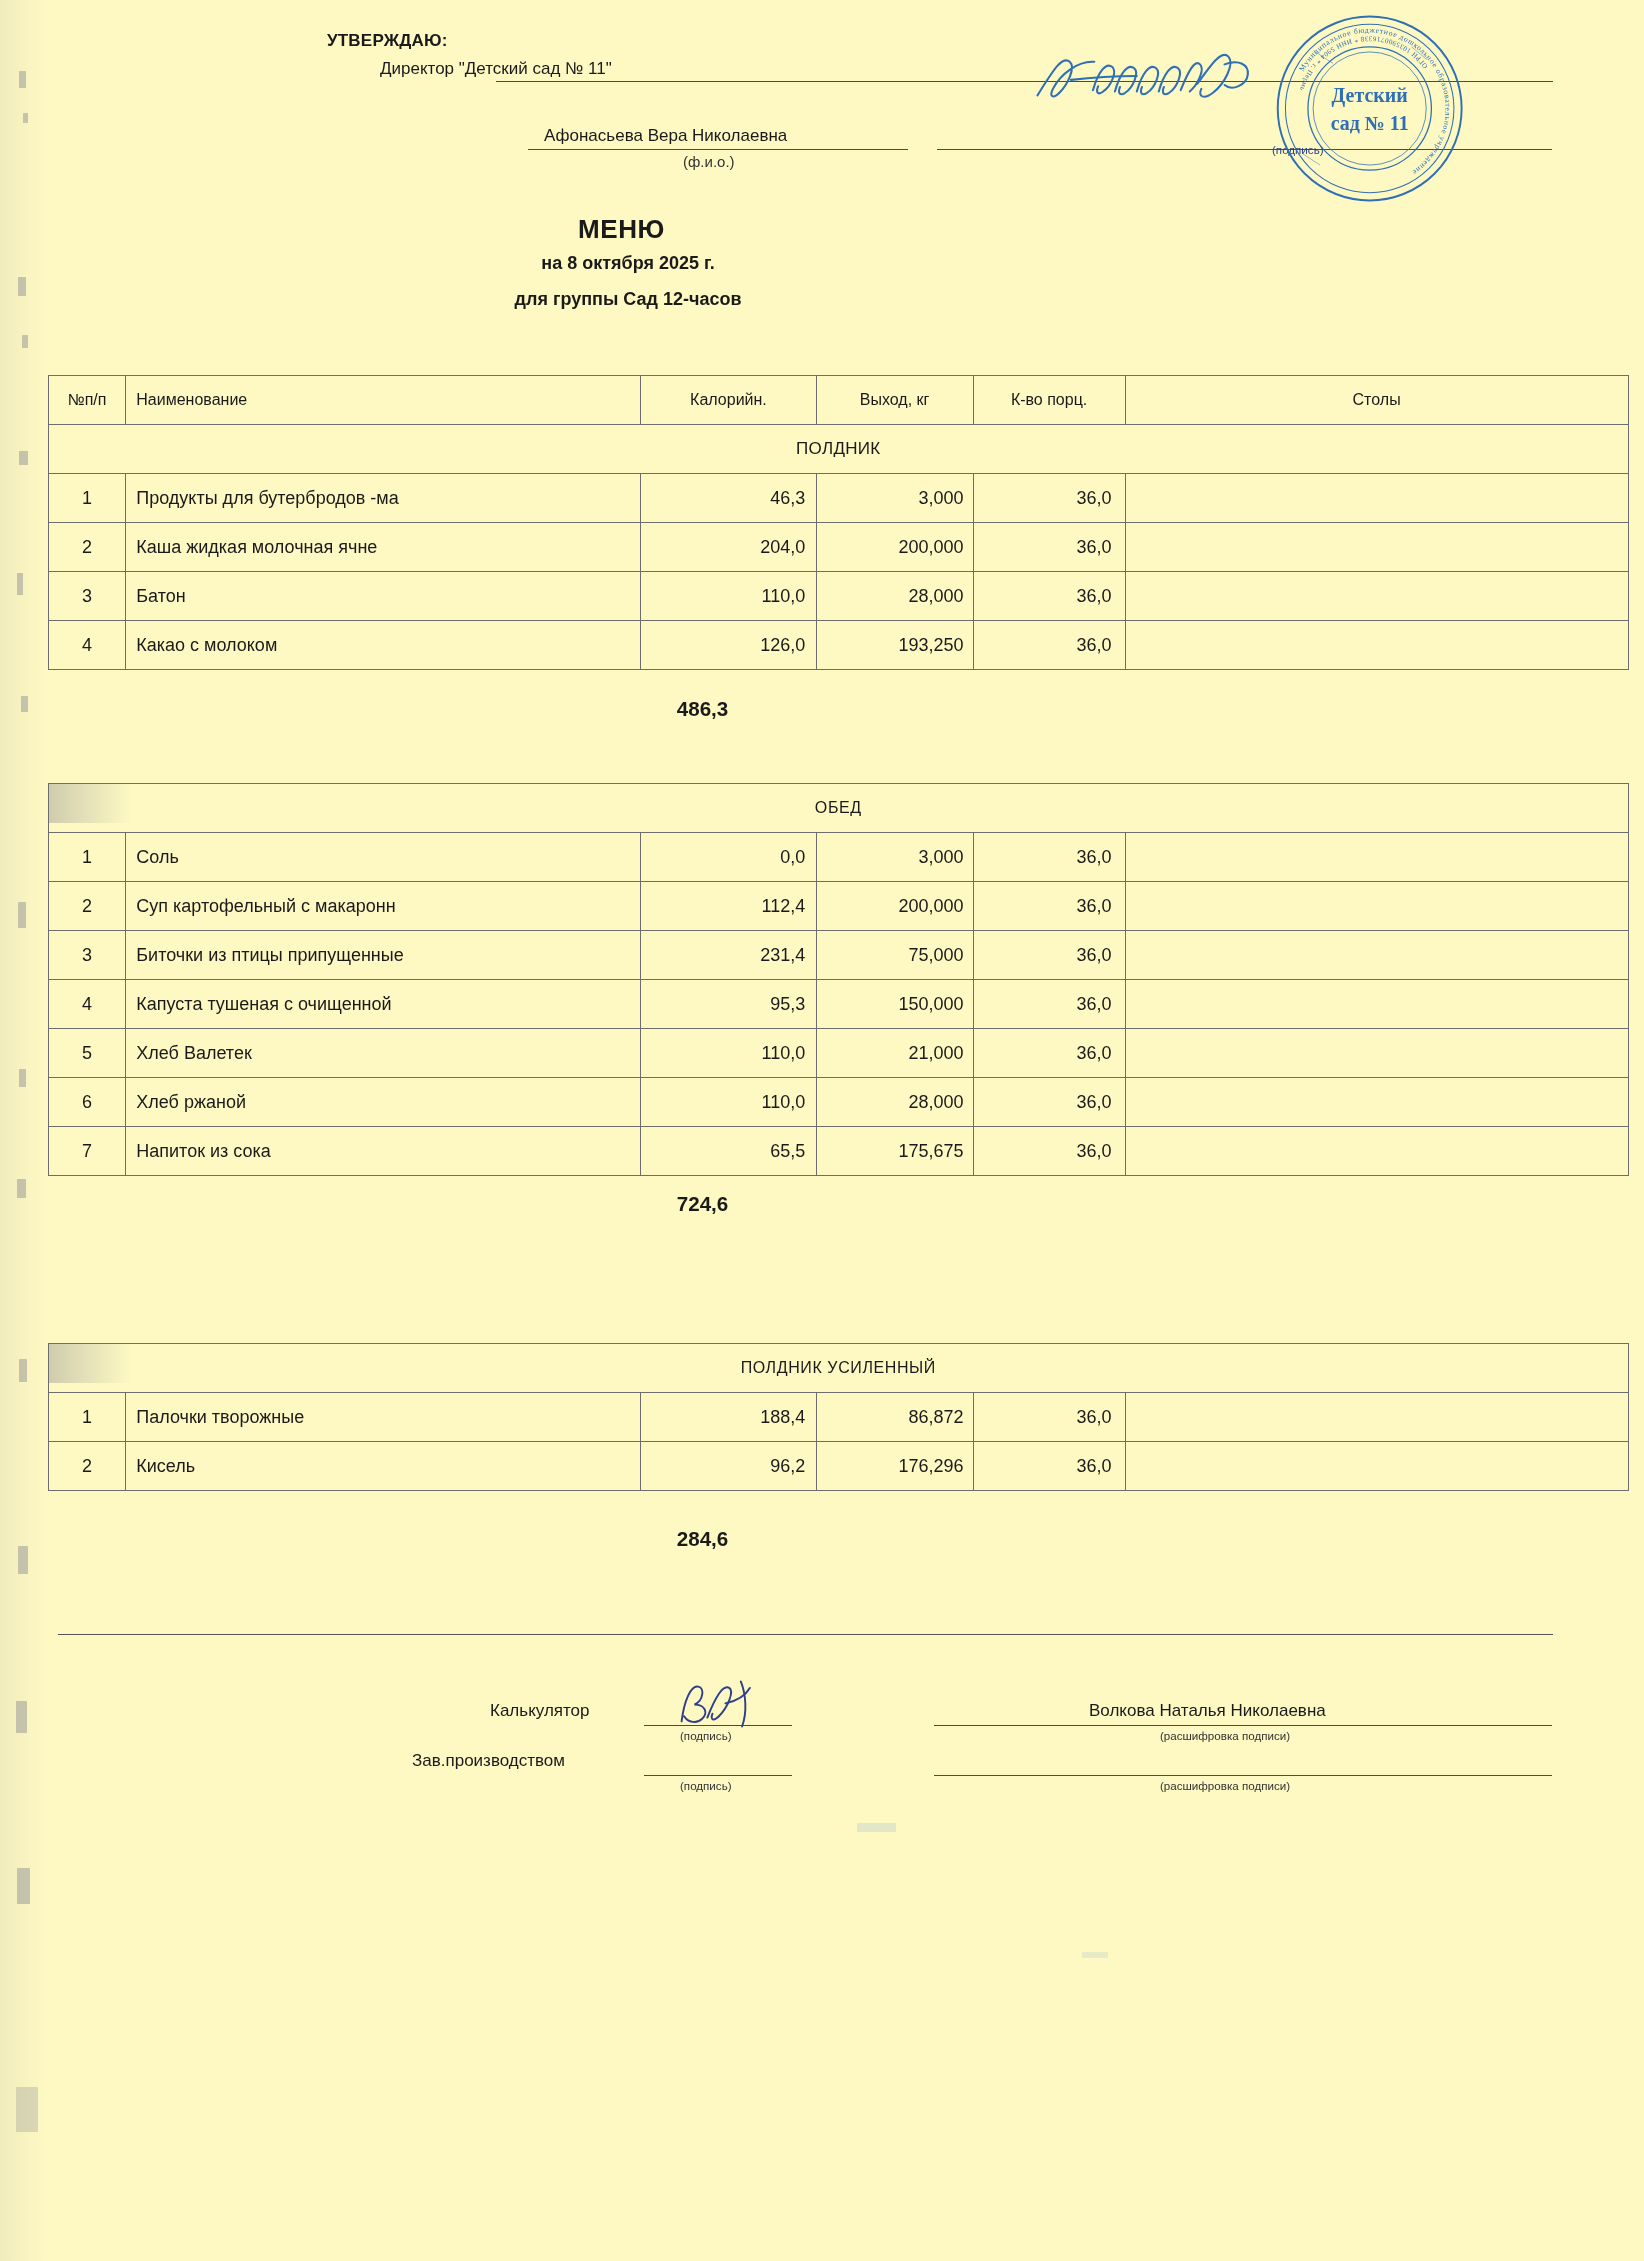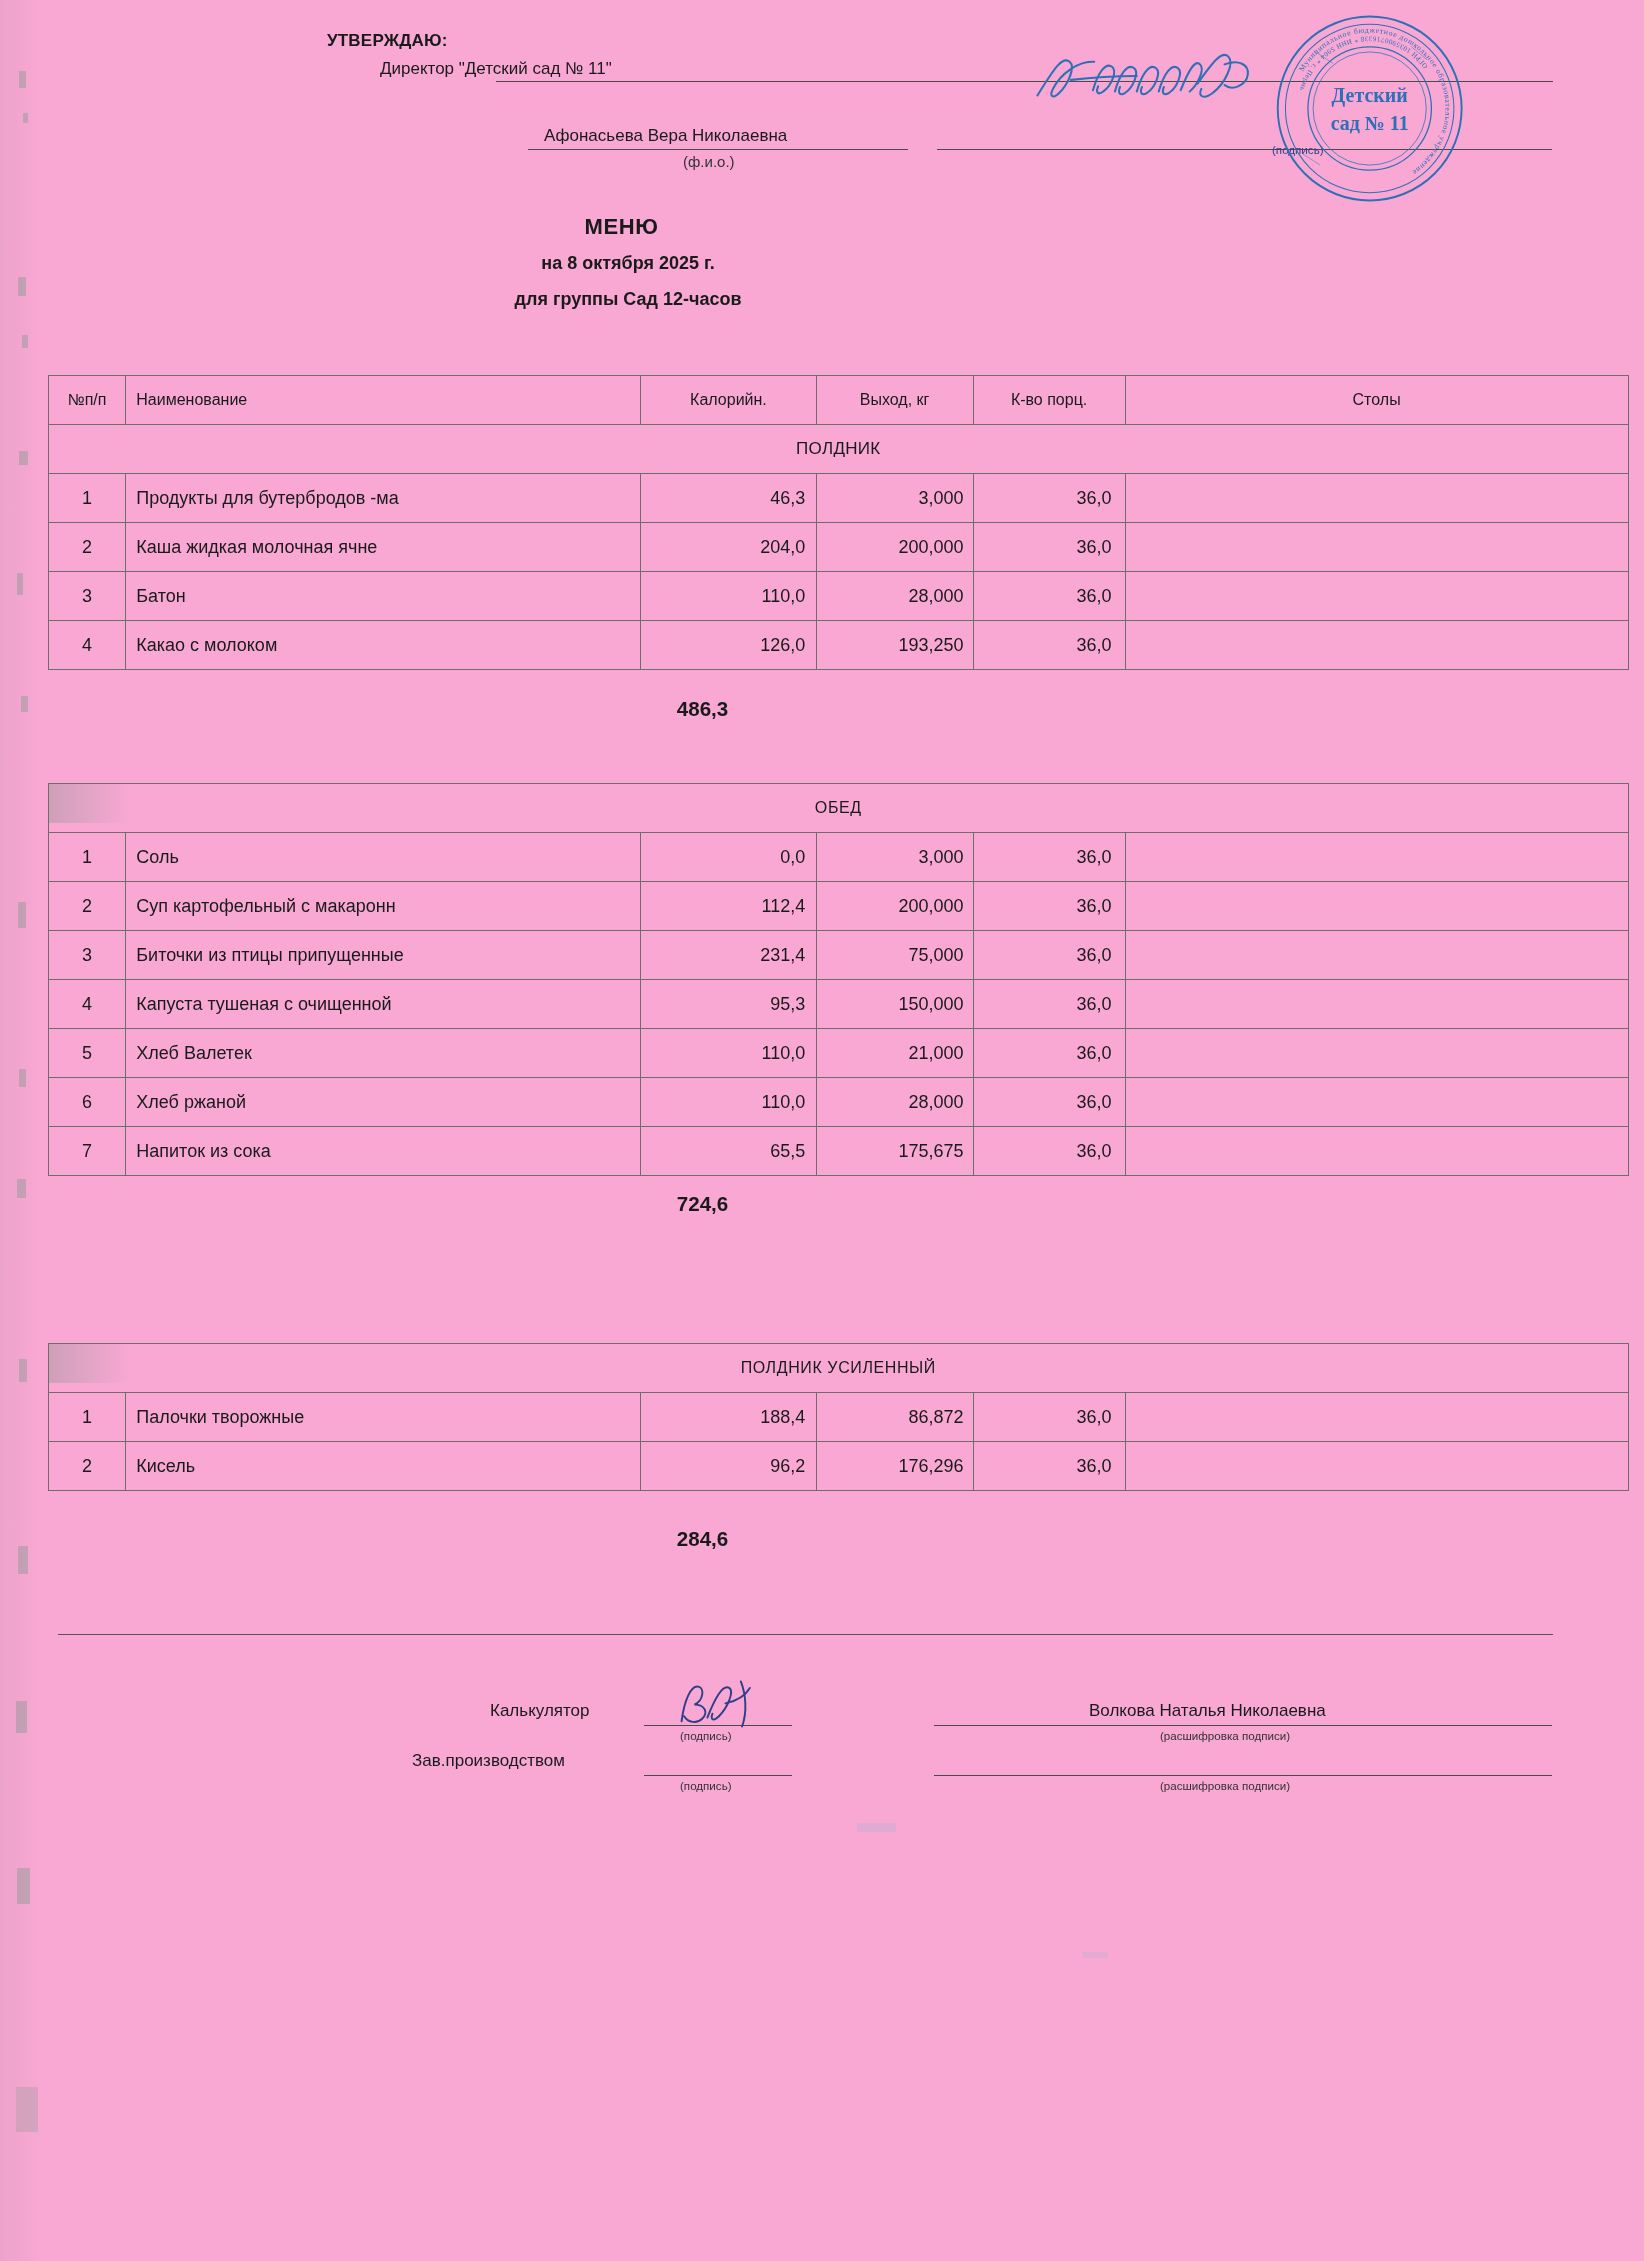--- a/index.html
+++ b/index.html
@@ -12,21 +12,21 @@
     height: 2261px;
     position: relative;
     font-family: "Liberation Sans", sans-serif;
     color: #1a1a1a;
     overflow: hidden;
   }
 
   .page {
     position: absolute;
     inset: 0;
-    background: #f9a8d4;
+    background: #fef9c3;
   }
 
   
   .scan-edge {
     position: absolute;
     left: 0;
     top: 0;
     width: 45px;
     height: 100%;
     background:
@@ -99,21 +99,21 @@
     color: #2b3f8a;
   }
 
   
   .title {
     position: absolute;
     left: 0;
     top: 214px;
     width: 1243px;
     text-align: center;
-    font-size: 22px;
+    font-size: 26px;
     font-weight: bold;
     letter-spacing: 0.6px;
   }
   .subtitle1 {
     position: absolute;
     left: 0;
     top: 253px;
     width: 1256px;
     text-align: center;
     font-size: 18px;

